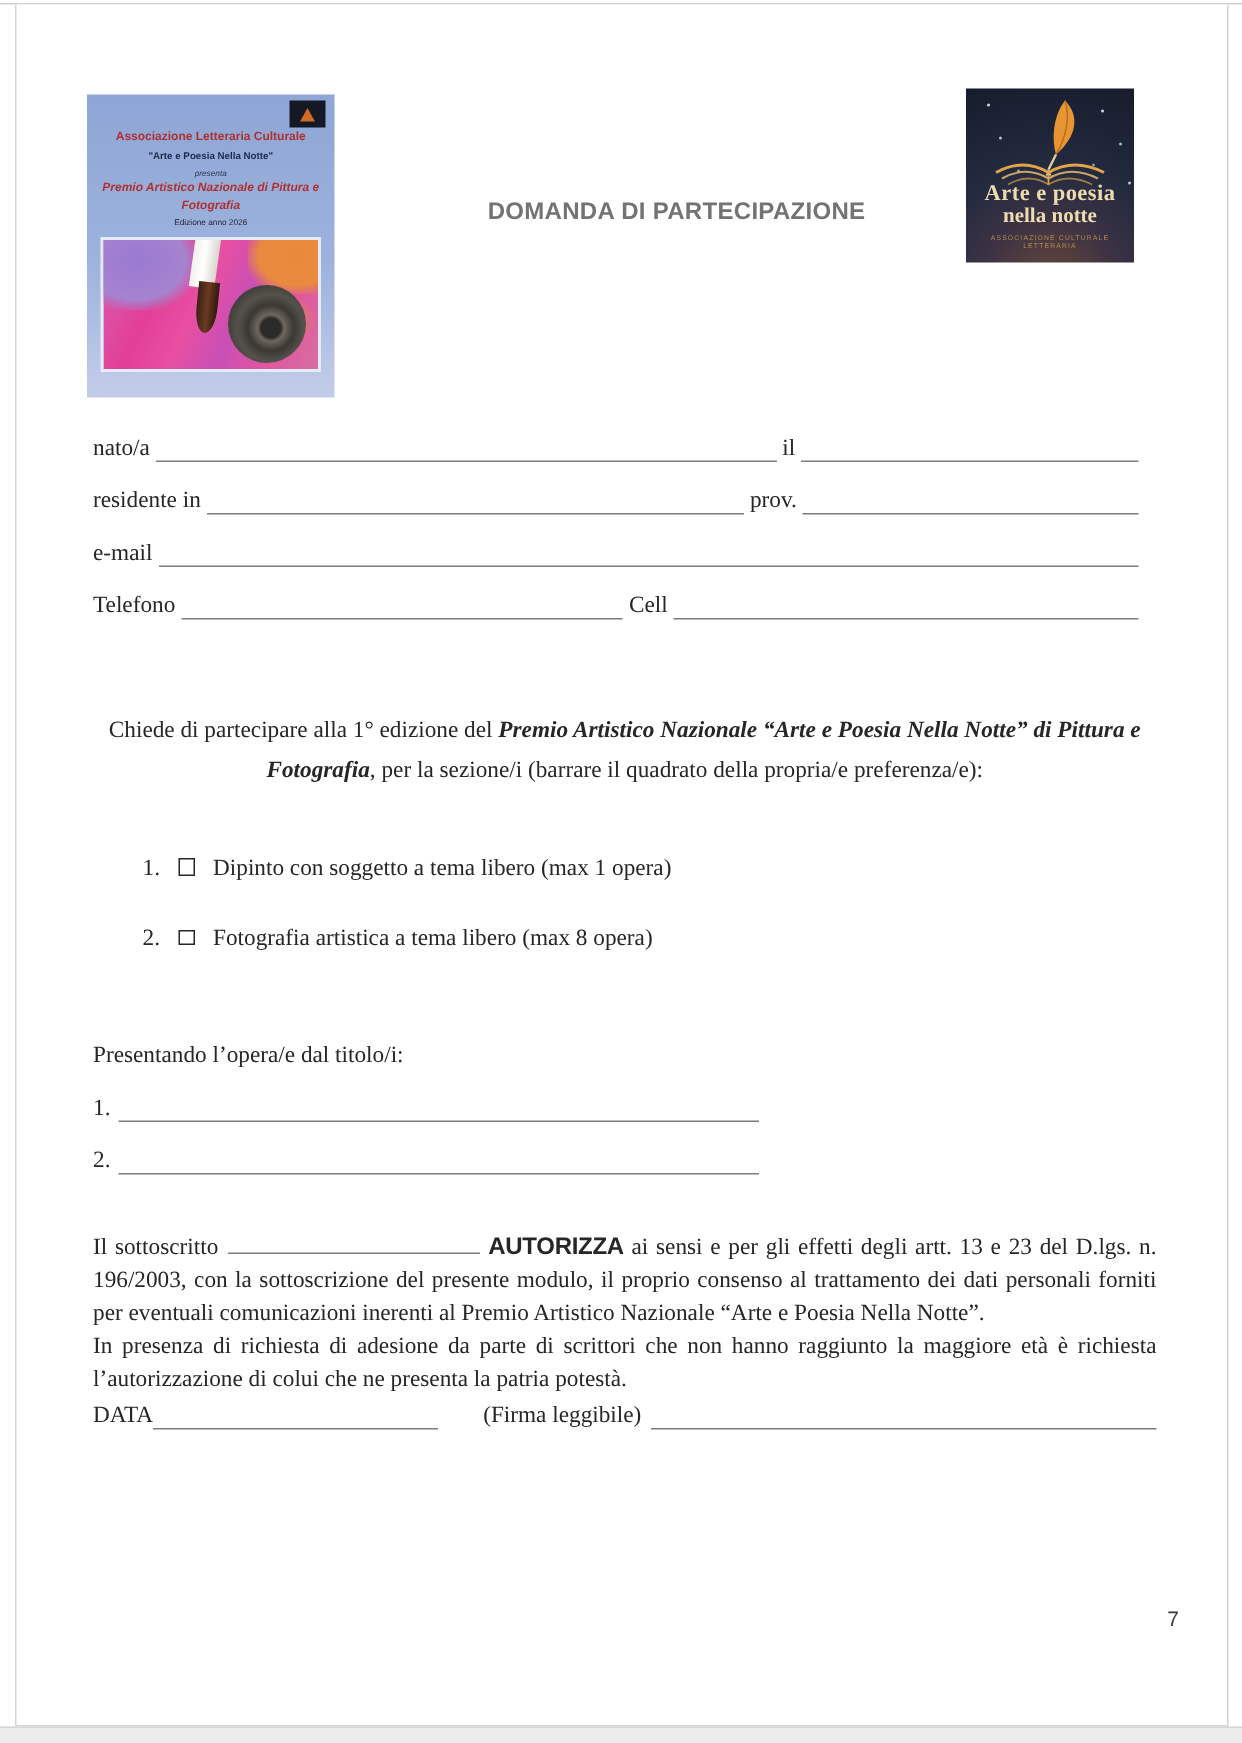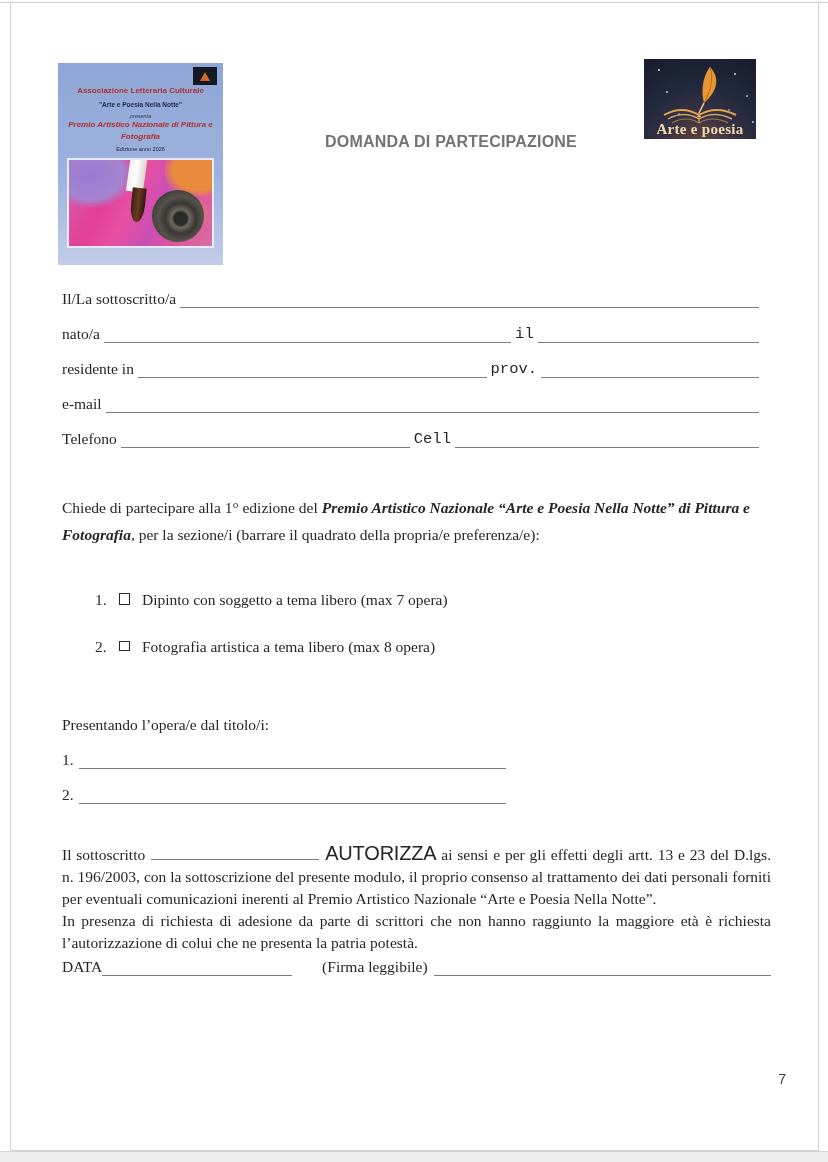--- a/index.html
+++ b/index.html
@@ -40,59 +40,59 @@
   .brush-bristles { position:absolute; left:62px; top:28px; width:14px; height:34px;
     background:linear-gradient(90deg,#3d2015,#6b3a20 50%,#2e180f);
     transform:rotate(6deg); border-radius:0 0 55% 55%; }
   .lens { position:absolute; right:8px; top:30px; width:52px; height:52px; border-radius:50%;
     background:radial-gradient(circle at 55% 55%, #2a2a28 0 16%, #6d685f 22%, #3a3835 38%, #55524b 55%, #403d38 75%, #2f2d29 100%); }
 
   .doc-title { position:absolute; left:240px; top:130px; width:400px; text-align:center;
     font-family:"Liberation Sans", sans-serif; font-weight:bold; font-size:16px;
     letter-spacing:0.2px; color:#737373; }
 
-  .night-logo { position:absolute; left:633px; top:56px; width:112px; height:80px;
+  .night-logo { position:absolute; left:633px; top:56px; width:112px; height:116px;
     background:radial-gradient(circle at 50% 115%, #6b4a38 0%, #3a3144 34%, #232a3e 58%, #171c2c 100%);
     text-align:center; overflow:hidden; font-family:"Liberation Serif", serif; }
   .stars { position:absolute; left:14px; top:10px; width:2px; height:2px; background:#cfd6e6; border-radius:50%;
     box-shadow: 8px 22px 0 #b9c2d8, 76px 4px 0 #cfd6e6, 88px 26px 0 #aab4cc, 70px 40px 0 #8f9ab3,
       20px 44px 0 #9aa5bd, 94px 52px 0 #b9c2d8, 4px 58px 0 #7f8aa3; }
   .night-art { position:absolute; left:0; top:4px; width:112px; height:62px; }
   .nl-line1 { position:absolute; left:0; width:112px; top:62px; font-size:15px; color:#ecdcae;
     font-weight:bold; letter-spacing:0.3px; }
   .nl-line2 { position:absolute; left:0; width:112px; top:78px; font-size:14px; color:#ecdcae; font-weight:bold; }
   .nl-caption { position:absolute; left:0; width:112px; top:97px; font-size:4.5px; color:#b08a55;
     font-family:"Liberation Sans", sans-serif; letter-spacing:0.8px; }
 
   
   .content { position:absolute; left:0; top:0; width:100%; padding:283px 47px 0 51px;
     font-size:15.5px; color:#262626; }
   .frow { display:flex; align-items:flex-end; height:22px; margin-bottom:13px; padding-right:12px; }
   .frow .lbl { white-space:nowrap; padding-right:4px; }
-  .frow .lbl.mid { padding-left:4px;font-family:Liberation Mono, monospace; }
+  .frow .lbl.mid { padding-left:4px; }
   .blank { border-bottom:1px solid #7d7d7d; height:20px; flex-grow:1; }
   .b-nato1 { flex-grow:1.84; } .b-nato2 { flex-grow:1; }
   .b-res1 { flex-grow:1.6; } .b-res2 { flex-grow:1; }
   .b-tel1 { flex-grow:0.95; } .b-tel2 { flex-grow:1; }
 
-  .request { margin-top:47px; line-height:1.74; text-align:left; }
+  .request { margin-top:61px; line-height:1.74; text-align:center; }
   .bi { font-weight:bold; font-style:italic; }
 
   .options { margin-top:40px; }
   .option { display:flex; align-items:center; margin-left:33px; height:22px; margin-bottom:25px; }
   .option .num { width:24px; }
   .checkbox { width:11px; height:12px; border:1.4px solid #262626; margin:0 12px 2px 0; background:#fff; }
   .option:nth-child(2) .checkbox { width:11px; height:10px; }
 
   .works-intro { margin-top:58px; }
   .work-row { display:flex; align-items:flex-end; height:22px; margin-top:13px; width:444px; }
   .work-row .num { padding-right:5px; }
 
   .auth { margin-top:38px; text-align:justify; line-height:22px; }
-  .auth .kw { font-family:"Liberation Sans", sans-serif; font-weight:normal; font-size:20px;
+  .auth .kw { font-family:"Liberation Sans", sans-serif; font-weight:bold; font-size:16px;
     letter-spacing:-0.2px; }
   .auth .inline-blank { display:inline-block; width:168px; border-bottom:1px solid #7d7d7d;
     height:15px; margin:0 6px 0 6px; }
   .auth p { margin:0; text-align:justify; }
 
   .sig-row { display:flex; align-items:flex-end; height:22px; padding-right:0; }
   .sig-row .lbl { white-space:nowrap; }
   .b-data { flex-grow:0; width:190px; }
   .sig-gap { width:30px; }
   .sig-row .firma-lbl { padding-right:6px; }
@@ -142,24 +142,20 @@
         <line x1="55" y1="50" x2="55" y2="60" stroke="#e0a44a" stroke-width="1.2"></line>
       </svg>
       <div class="nl-line1">Arte e poesia</div>
       <div class="nl-line2">nella notte</div>
       <div class="nl-caption">ASSOCIAZIONE CULTURALE LETTERARIA</div>
     </div>
 
     <div class="content">
 
       <div class="frow">
-        <span class="lbl">Il/La sottoscritto/a</span>
-        <span class="blank"></span>
-      </div>
-      <div class="frow">
         <span class="lbl">nato/a</span>
         <span class="blank b-nato1"></span>
         <span class="lbl mid">il</span>
         <span class="blank b-nato2"></span>
       </div>
       <div class="frow">
         <span class="lbl">residente in</span>
         <span class="blank b-res1"></span>
         <span class="lbl mid">prov.</span>
         <span class="blank b-res2"></span>
@@ -174,21 +170,21 @@
         <span class="lbl mid">Cell</span>
         <span class="blank b-tel2"></span>
       </div>
 
       <p class="request"><span>Chiede di partecipare alla 1° edizione del </span><span class="bi">Premio Artistico Nazionale “Arte e Poesia Nella Notte” di Pittura e Fotografia</span><span>, per la sezione/i (barrare il quadrato della propria/e preferenza/e):</span></p>
 
       <div class="options">
         <div class="option">
           <span class="num">1.</span>
           <span class="checkbox"></span>
-          <span>Dipinto con soggetto a tema libero (max 7 opera)</span>
+          <span>Dipinto con soggetto a tema libero (max 1 opera)</span>
         </div>
         <div class="option">
           <span class="num">2.</span>
           <span class="checkbox"></span>
           <span>Fotografia artistica a tema libero (max 8 opera)</span>
         </div>
       </div>
 
       <p class="works-intro">Presentando l’opera/e dal titolo/i:</p>
       <div class="work-row">

